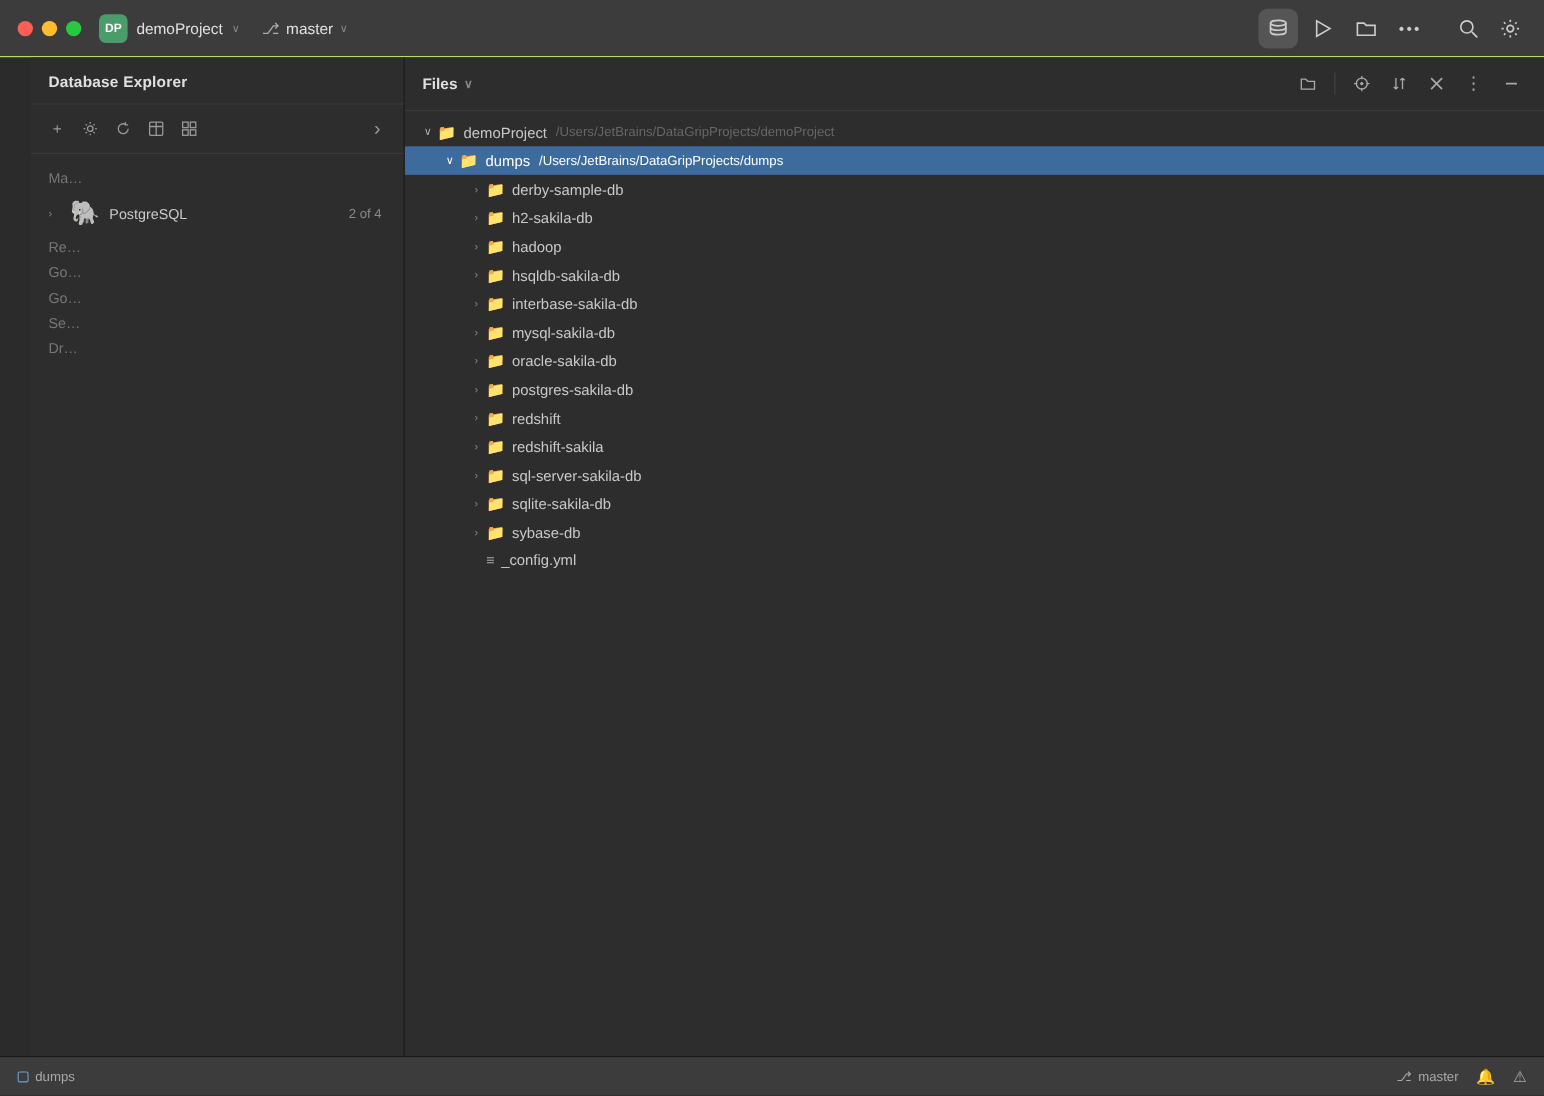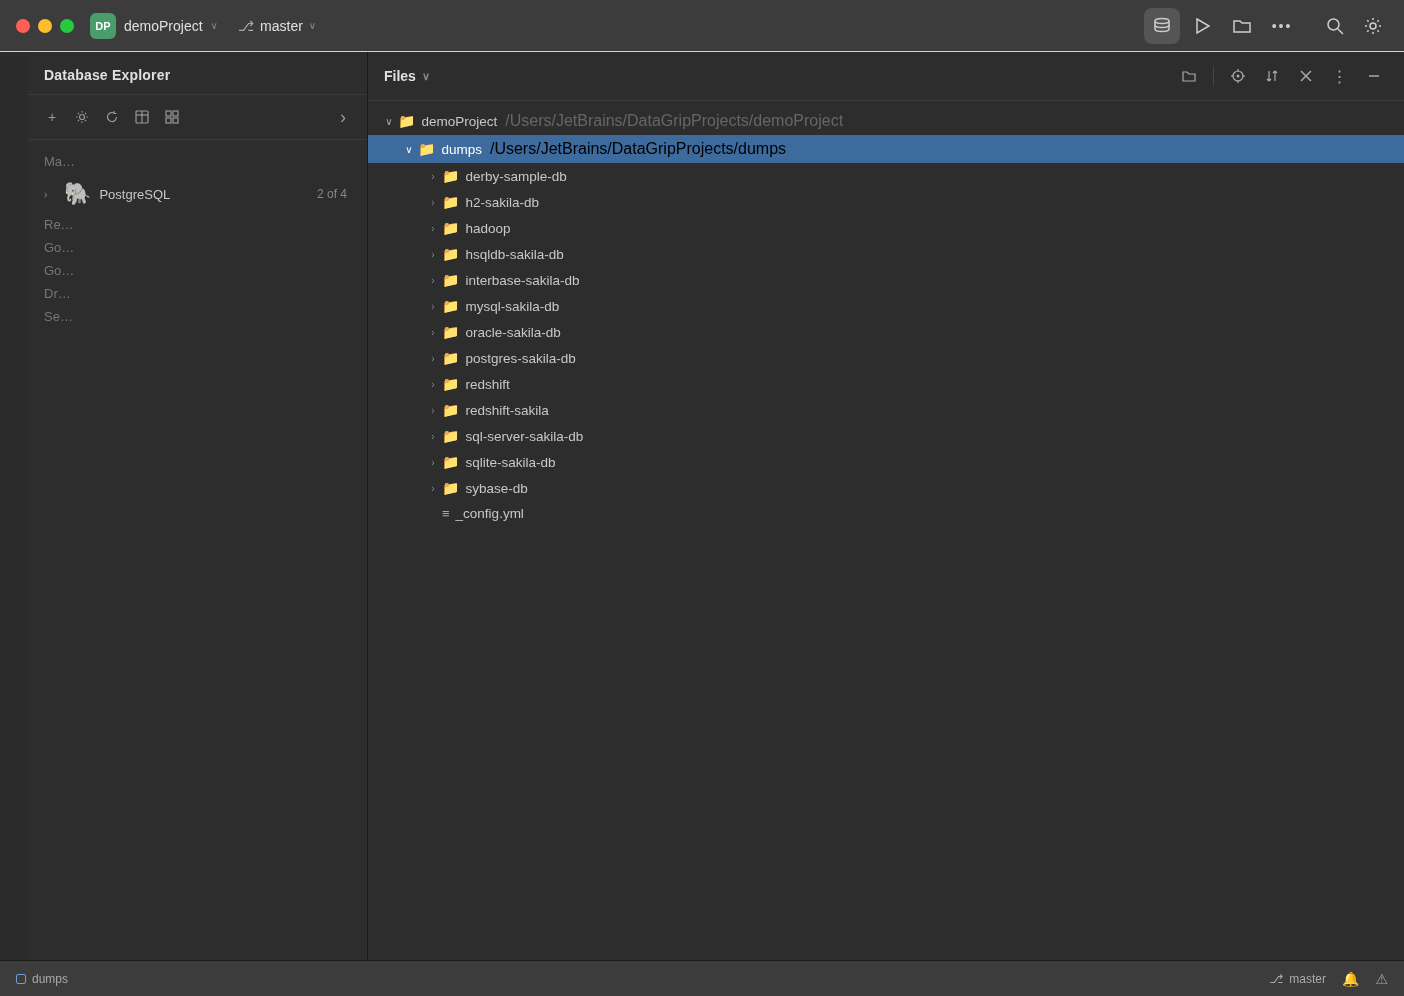--- a/index.html
+++ b/index.html
@@ -287,25 +287,25 @@
       margin-right: 6px;
       font-size: 13px;
       color: #aaa;
       flex-shrink: 0;
     }
     .file-name {
       font-weight: 400;
     }
     .file-path {
       color: #666;
-      font-size: 16px;
+      font-size: 12px;
       margin-left: 8px;
     }
     .file-row.selected .file-path {
-      color: #000000;
+      color: #ffffff;
     }
 
     
     .statusbar {
       display: flex;
       align-items: center;
       background: #3c3c3c;
       height: 36px;
       padding: 0 16px;
       border-top: 1px solid #1a1a1a;
@@ -466,22 +466,22 @@
       <div class="db-item">
         <span class="expand-arrow">›</span>
         <span style="font-size:22px; color:#336699;">🐘</span>
         <span class="db-label">PostgreSQL</span>
         <span class="db-badge">2 of 4</span>
       </div>
 
       <div style="padding: 4px 16px; color: #777; font-size: 13px;">Re…</div>
       <div style="padding: 4px 16px; color: #777; font-size: 13px;">Go…</div>
       <div style="padding: 4px 16px; color: #777; font-size: 13px;">Go…</div>
+      <div style="padding: 4px 16px; color: #777; font-size: 13px;">Se…</div>
       <div style="padding: 4px 16px; color: #777; font-size: 13px;">Dr…</div>
-      <div style="padding: 4px 16px; color: #777; font-size: 13px;">Se…</div>
     </div>
   </div>
 
   <div class="files-panel">
     <div class="files-header">
       <div class="files-title">
         <span>Files</span>
         <span style="color:#888; font-size:11px;">∨</span>
       </div>
       <div class="files-header-actions">

